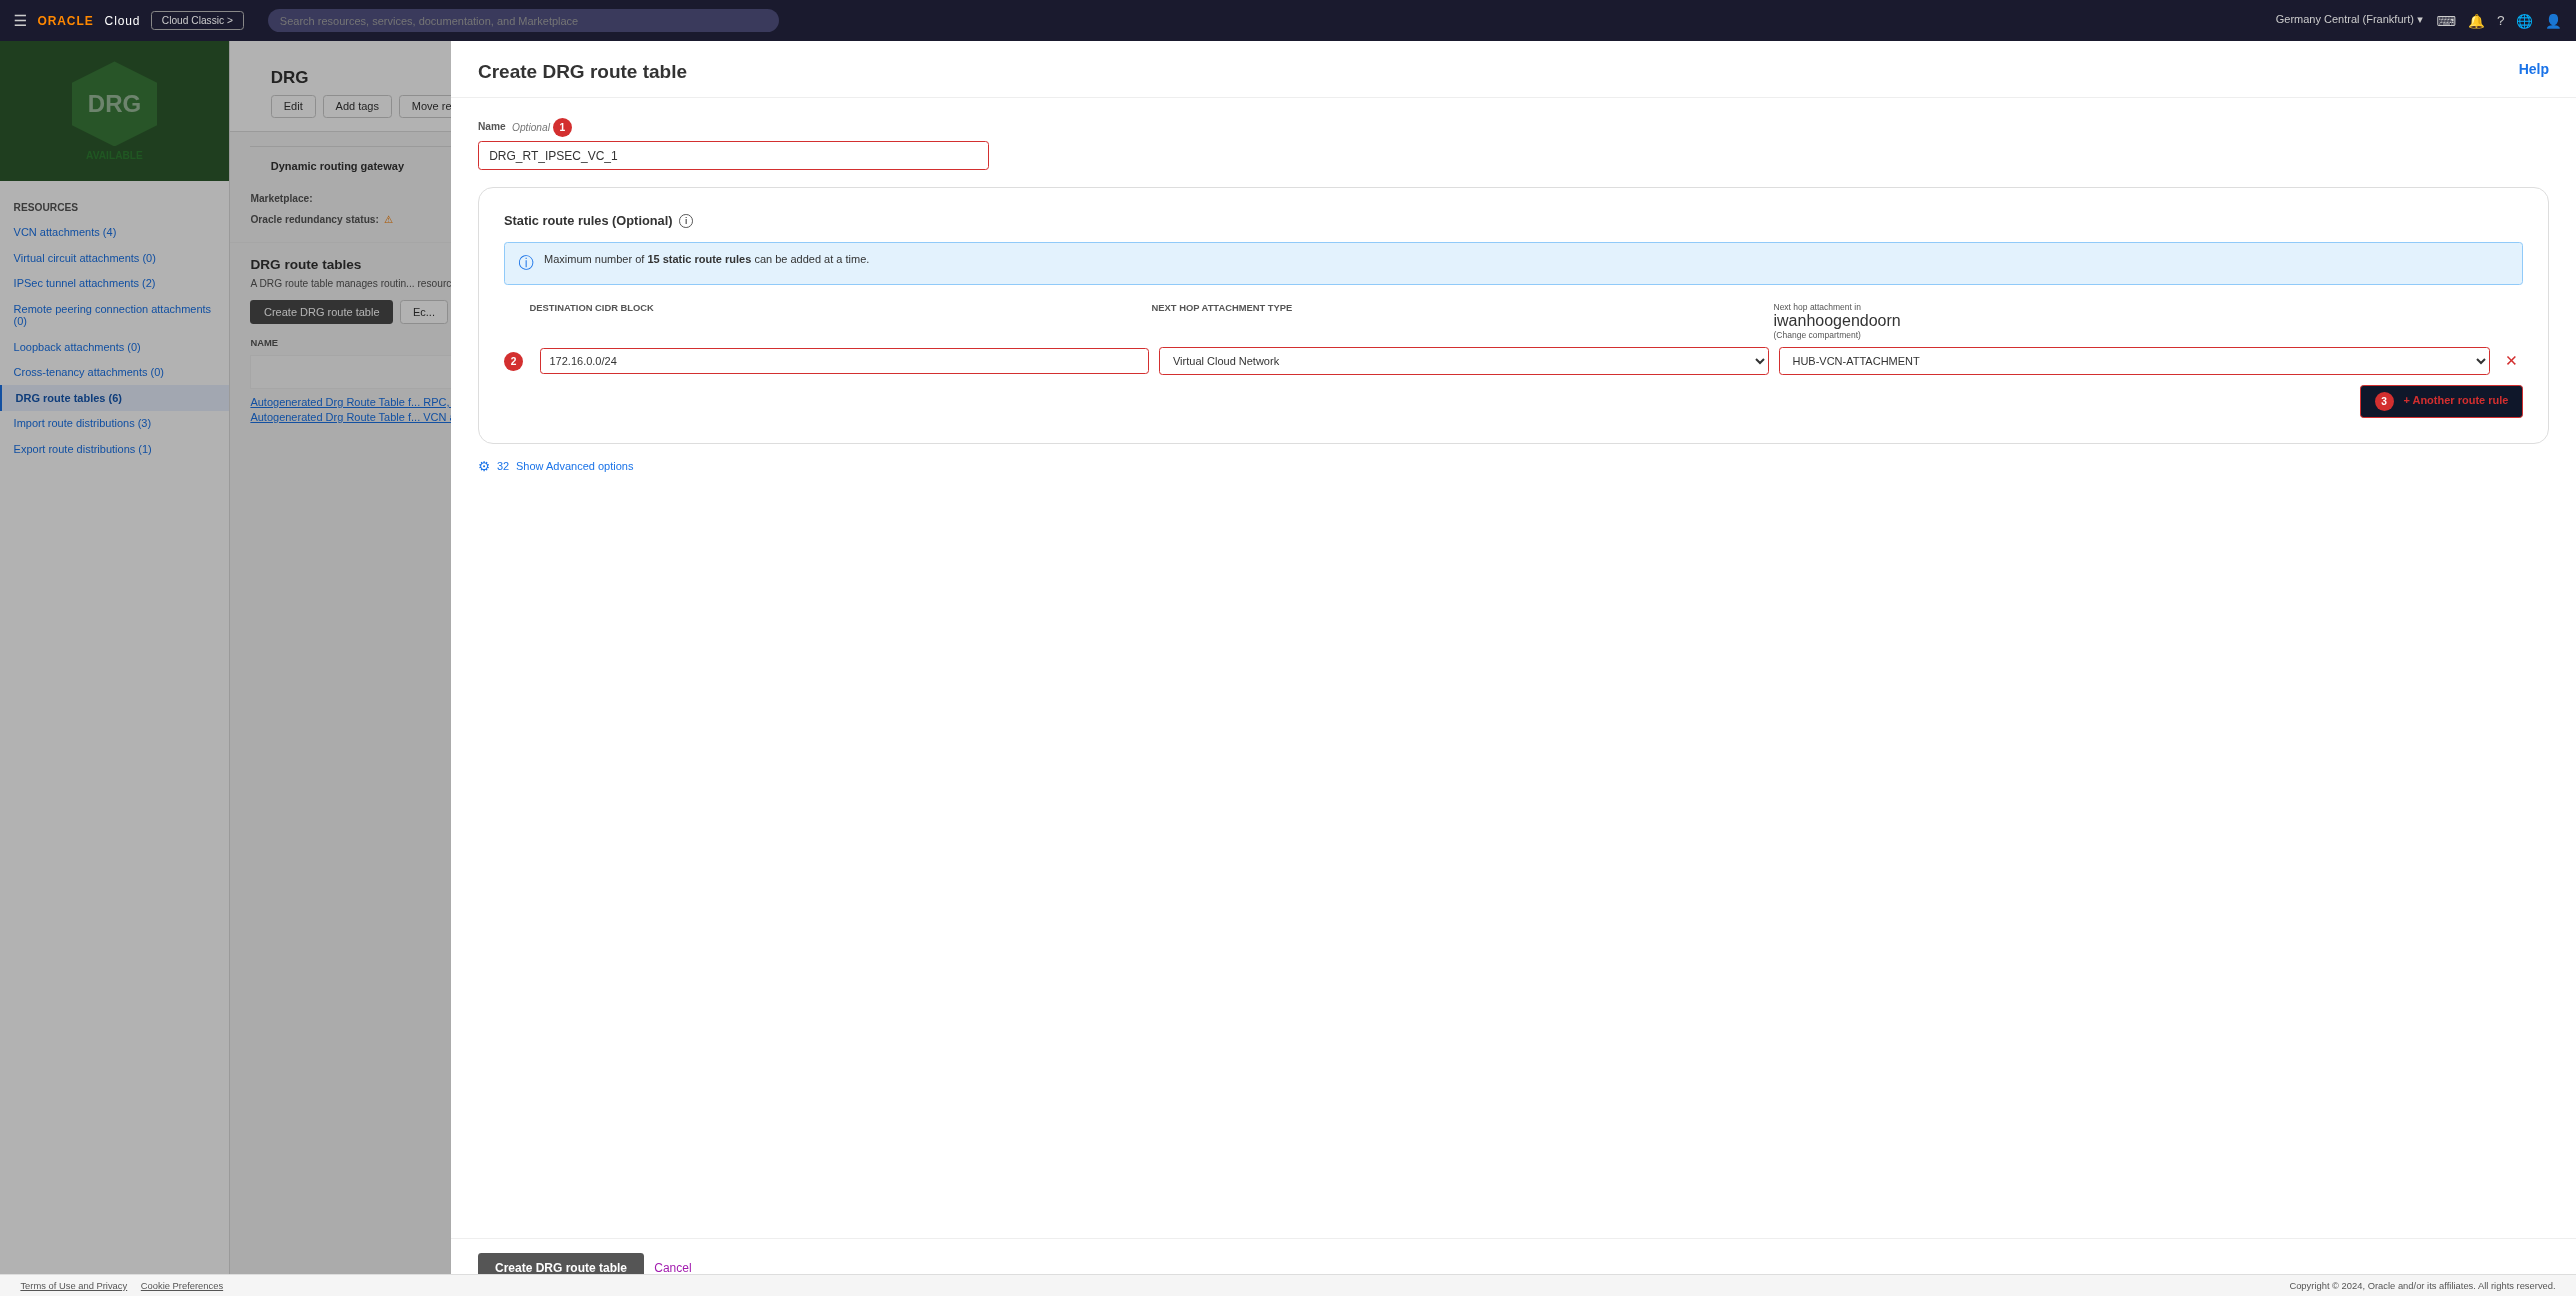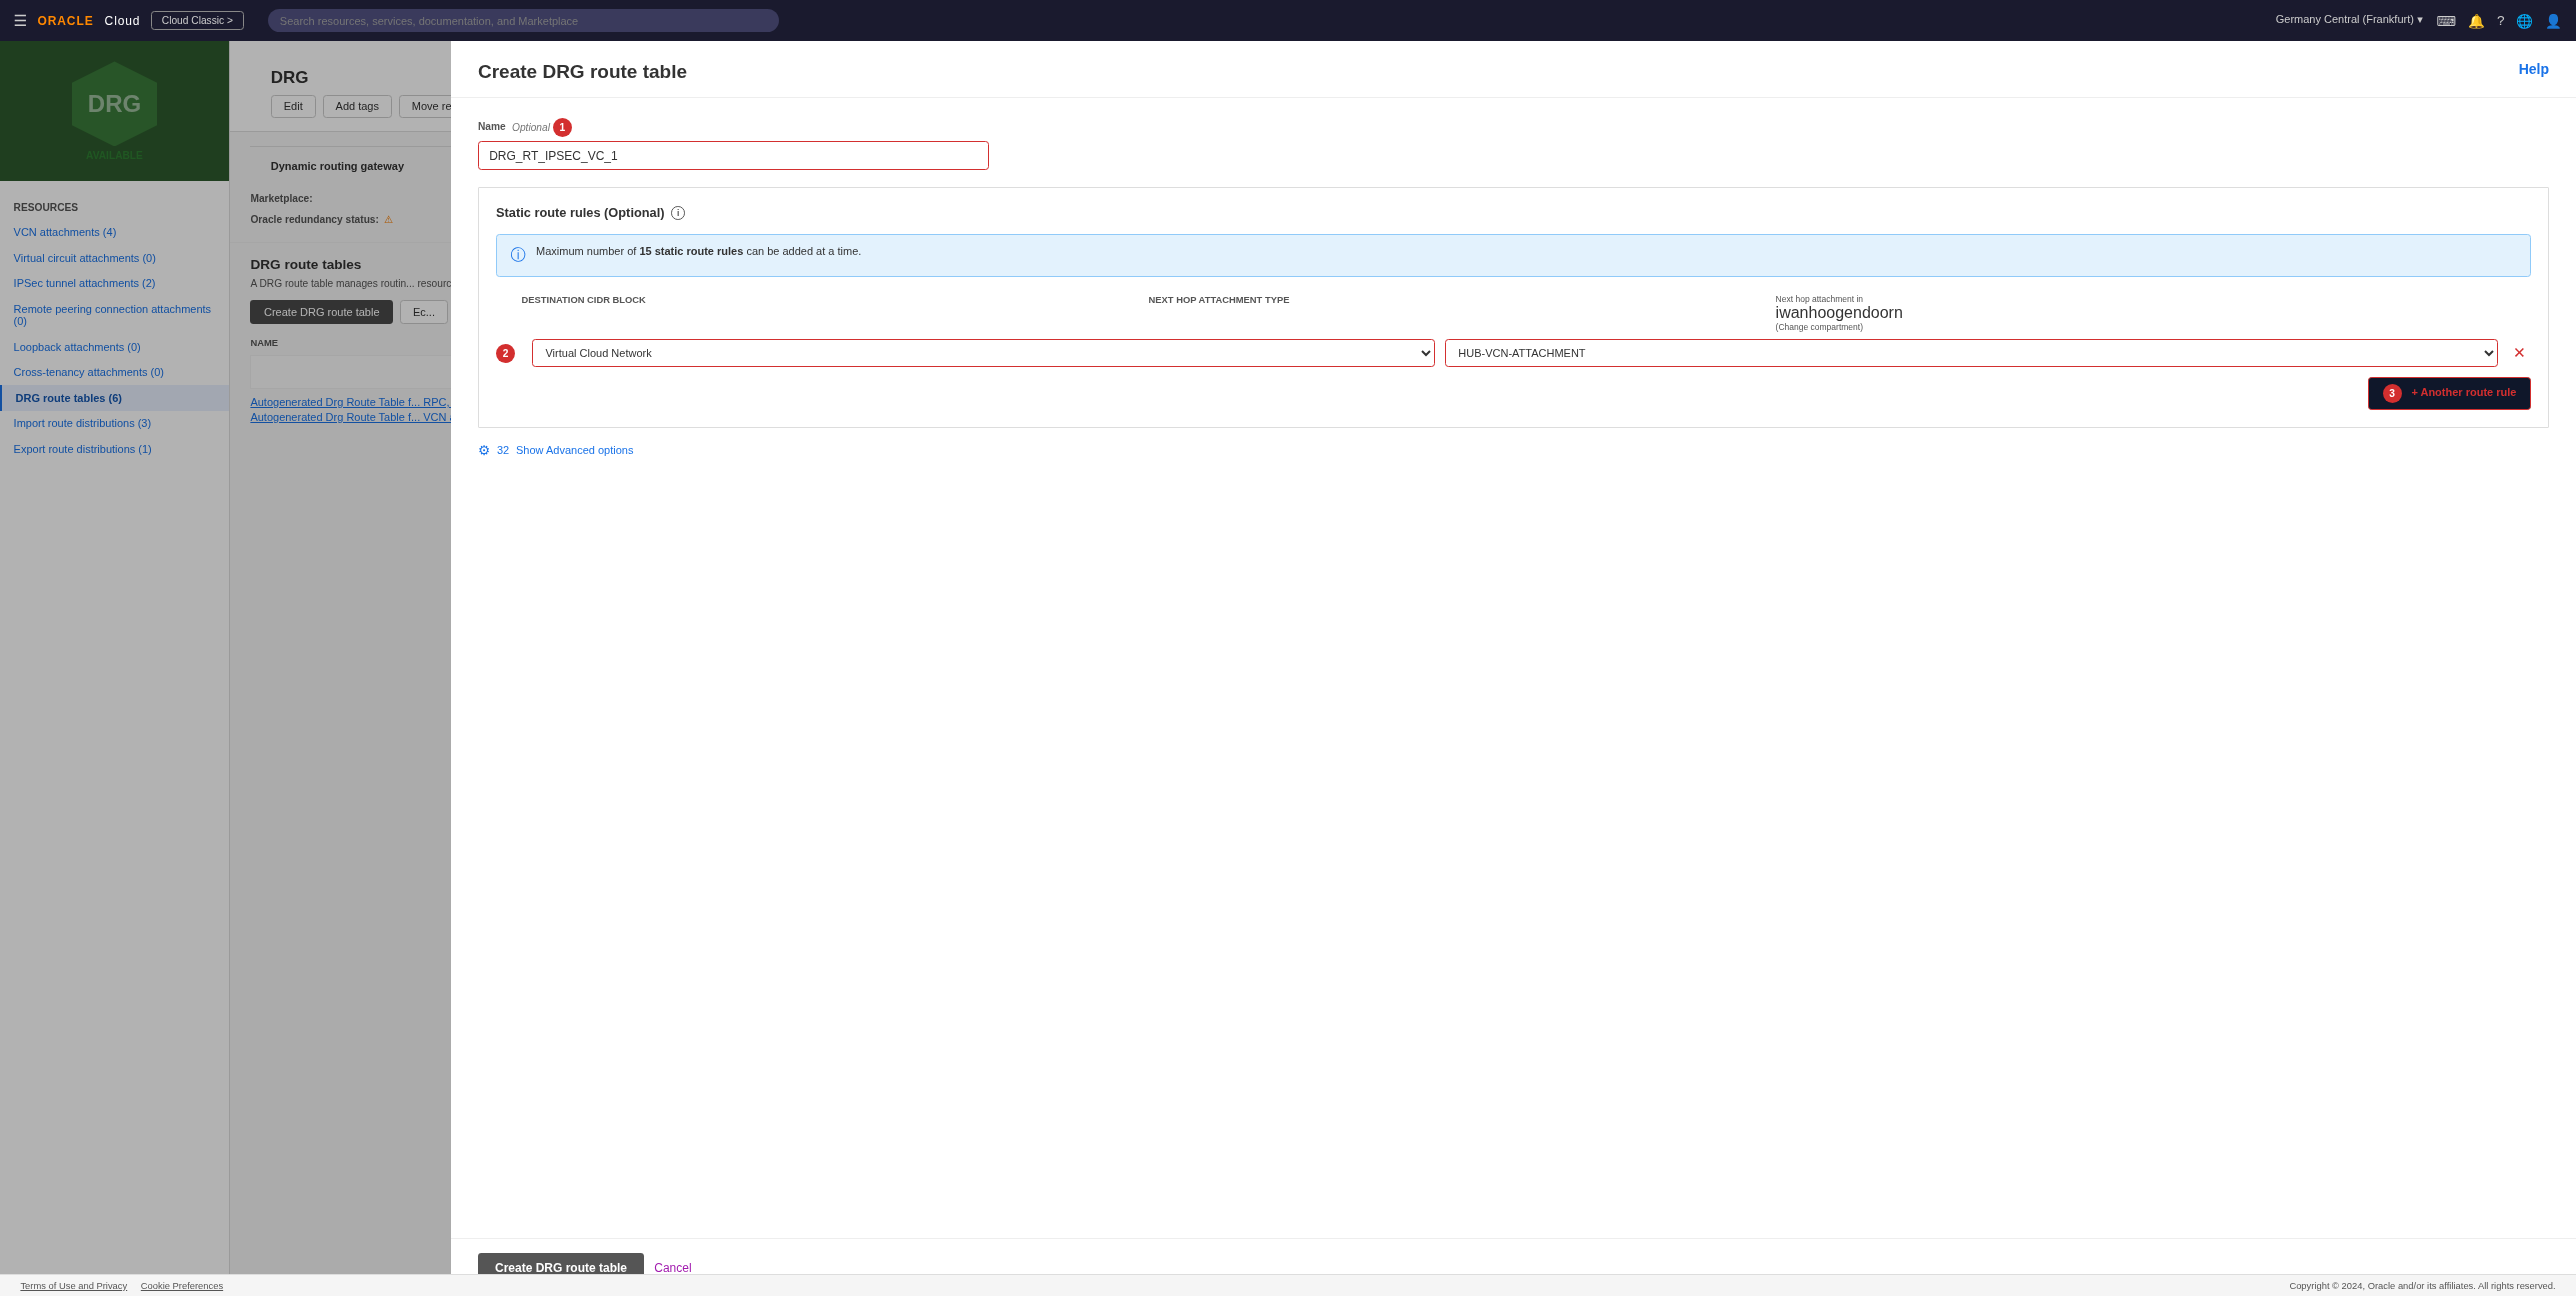--- a/index.html
+++ b/index.html
@@ -206,22 +206,22 @@
       font-size: 10.2px;
       font-weight: 700;
       margin-right: 6.8px;
       vertical-align: middle;
       flex-shrink: 0;
     }
 
     
     .route-rules-section {
       border: 0.9px solid #ddd;
-      border-radius: 1px;
-      padding: 17px;
+      border-radius: 15px;
+      padding: 25px;
       margin-top: 10px;
     }
     .route-rules-title {
       font-size: 12.8px;
       font-weight: 600;
       color: #333;
       margin-bottom: 13.6px;
       display: flex;
       align-items: center;
       gap: 6.8px;
@@ -515,20 +515,23 @@
           <div style="font-weight:400;font-size:16px;color:#333;">iwanhoogendoorn</div>
           <div style="font-size:8.5px;">(Change compartment)</div>
         </div>
         <div style="width:25.6px;"></div>
       </div>
 
       <div class="route-rule-row">
         <span class="step-badge" style="margin-top:5.1px;">2</span>
 
         <div style="flex:1;display:flex;gap:10.2px;align-items:center;">
+          <div class="route-field-1">
+            <input type="text" class="route-input" value="172.16.0.0/24" style="">
+          </div>
           <div class="route-field-2">
             <select class="route-select">
               <option selected="">Virtual Cloud Network</option>
               <option>IPSec Tunnel</option>
               <option>VCN Attachment</option>
             </select>
           </div>
           <div class="route-field-3">
             <select class="route-select">
               <option selected="">HUB-VCN-ATTACHMENT</option>

